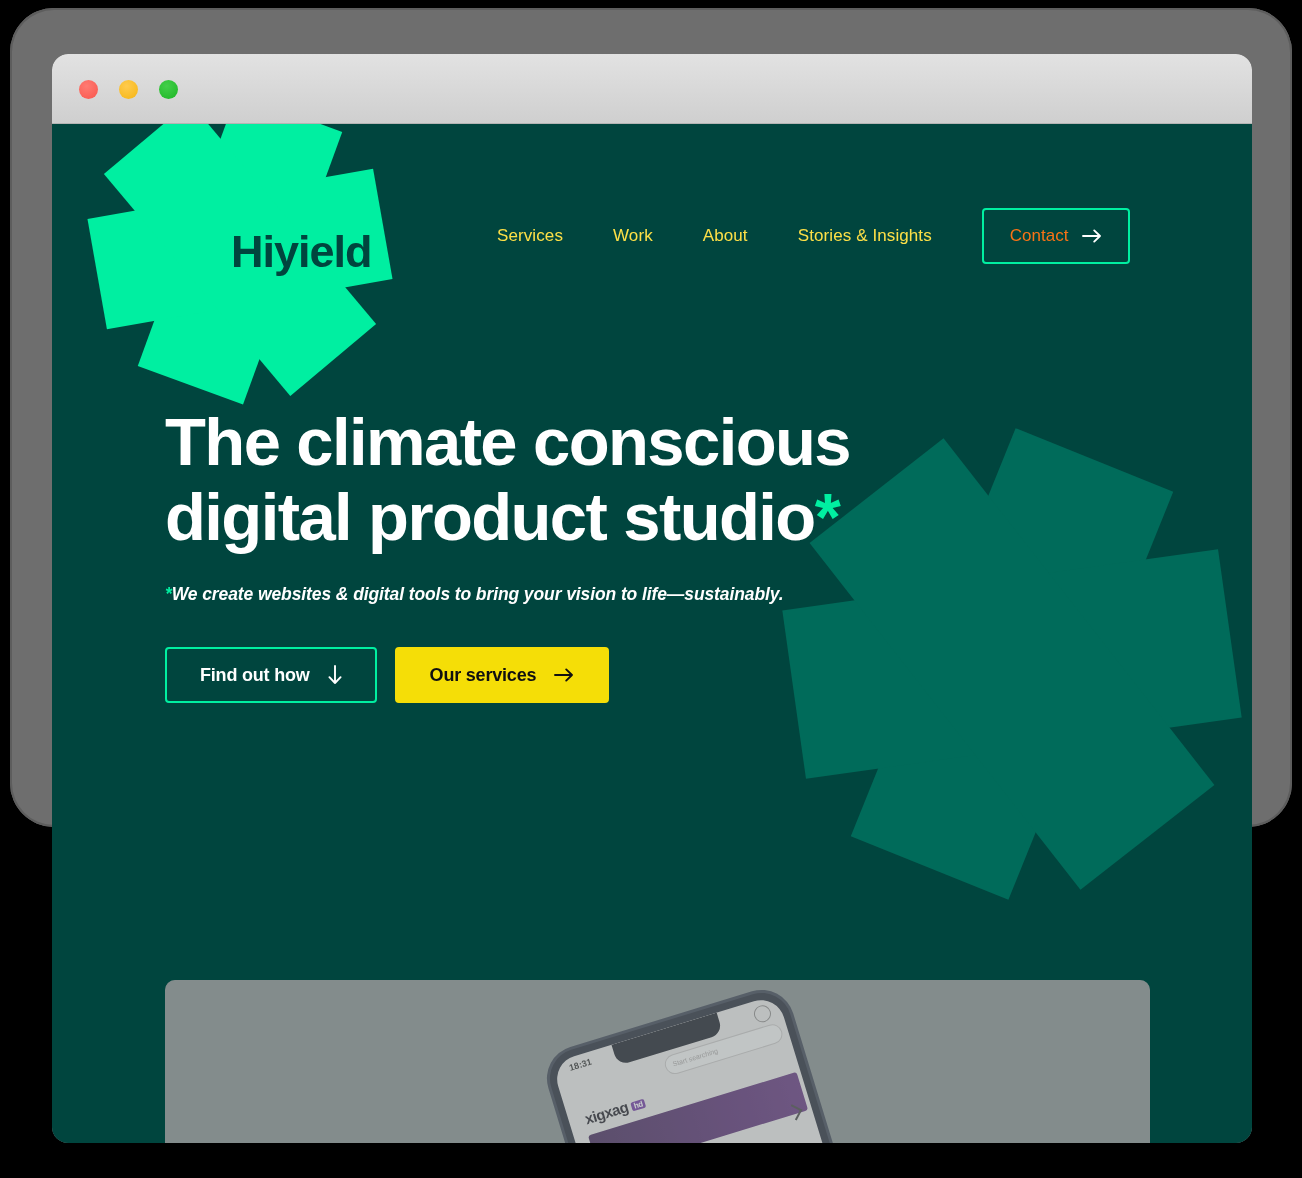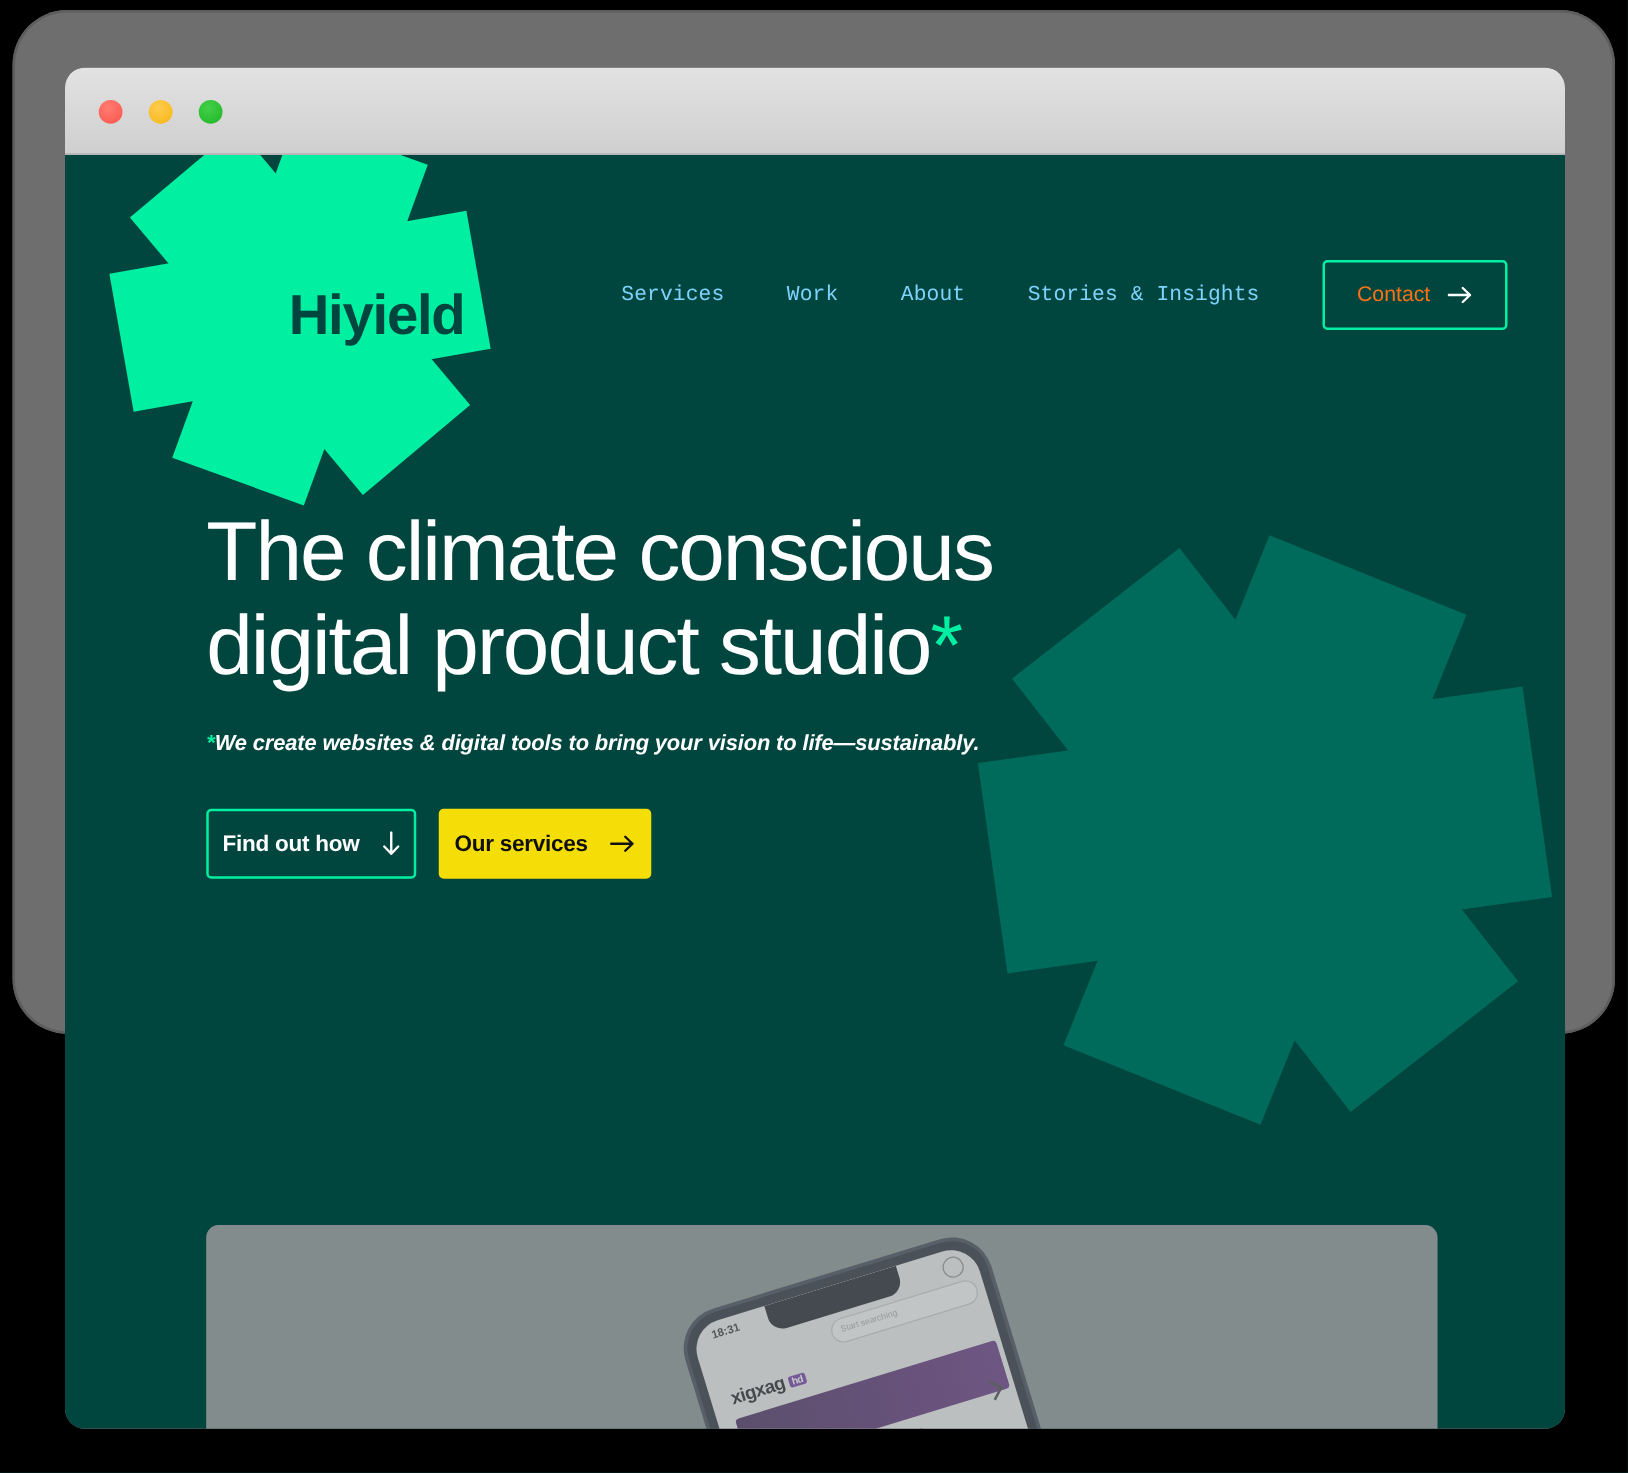--- a/index.html
+++ b/index.html
@@ -124,29 +124,28 @@
     position: absolute;
     left: 420px;
     top: 80px;
     height: 64px;
     display: flex;
     align-items: center;
     gap: 0px;
     z-index: 5;
   }
   .nav-link {
-    color: #7dd3fc;
+    color: #fde047;
     font-size: 17px;
     font-weight: 500;
     letter-spacing: 0.1px;
     text-decoration: none;
     padding: 0 25px;
     white-space: nowrap;
     cursor: pointer;
-    font-family: Liberation Mono, monospace;
   }
   #contact-button {
     margin-left: 25px;
     height: 56px;
     padding: 0 26px;
     display: flex;
     align-items: center;
     gap: 14px;
     border: 2px solid #00EFA1;
     border-radius: 4px;
@@ -165,21 +164,21 @@
     position: absolute;
     left: 113px;
     top: 280px;
     width: 760px;
     z-index: 3;
   }
   #hero-title {
     color: #ffffff;
     font-size: 67px;
     line-height: 1.12;
-    font-weight: 400;
+    font-weight: 700;
     letter-spacing: -1.6px;
   }
   #hero-title .star {
     color: #00EFA1;
   }
   #hero-sub {
     margin-top: 30px;
     color: #ffffff;
     font-size: 17.5px;
     font-weight: 600;
@@ -193,21 +192,21 @@
   #hero-buttons {
     margin-top: 42px;
     display: flex;
     gap: 18px;
   }
   .hero-btn {
     height: 56px;
     display: flex;
     align-items: center;
     gap: 18px;
-    padding: 0 11px;
+    padding: 0 33px;
     border-radius: 4px;
     font-size: 18px;
     font-weight: 700;
     font-family: "Liberation Sans", sans-serif;
     cursor: pointer;
     letter-spacing: -0.2px;
     justify-content: space-between;
   }
   #btn-find-out-how {
     background: transparent;

